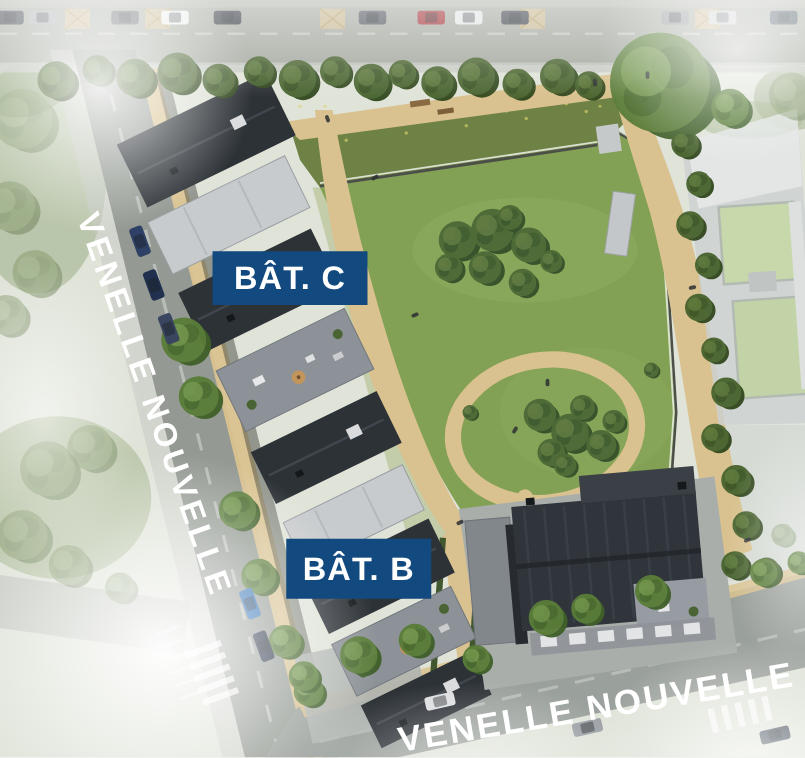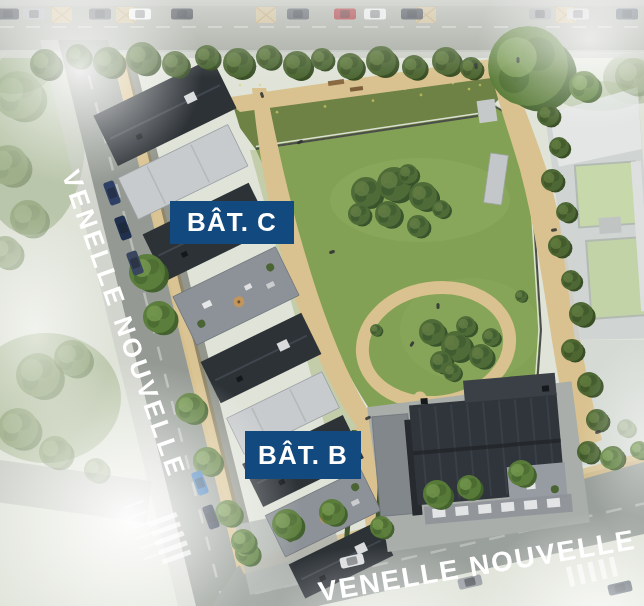--- a/index.html
+++ b/index.html
@@ -25,21 +25,21 @@
     background:radial-gradient(closest-side,rgba(255,255,255,.7),rgba(255,255,255,0) 75%);}
   .vg-right{left:560px;top:300px;width:170px;height:280px;
     background:radial-gradient(closest-side,rgba(255,255,255,.45),rgba(255,255,255,0) 75%);}
 
   .badge{
     position:absolute;display:flex;align-items:center;justify-content:center;
     background:var(--badge-bg,#12497E);color:var(--badge-fg,#fff);
     font-weight:bold;font-size:26px;letter-spacing:1px;z-index:30;cursor:pointer;
   }
   #badge-c{left:170px;top:201px;width:124px;height:43px;}
-  #badge-b{left:245px;top:431px;width:116px;height:48px;}
+  #badge-b{left:229px;top:431px;width:116px;height:48px;}
   #badge-a{left:452px;top:414px;width:116px;height:51px;}
 
   .street{
     position:absolute;color:var(--street-fg,#fff);font-weight:bold;
     white-space:nowrap;z-index:25;pointer-events:none;
   }
   #street-left{left:84px;top:166px;font-size:26px;letter-spacing:3.5px;
     transform:rotate(70.5deg);transform-origin:0 0;}
   #street-bottom{left:316px;top:577px;font-size:28px;letter-spacing:2px;
     transform:rotate(-9.5deg);transform-origin:0 0;}

